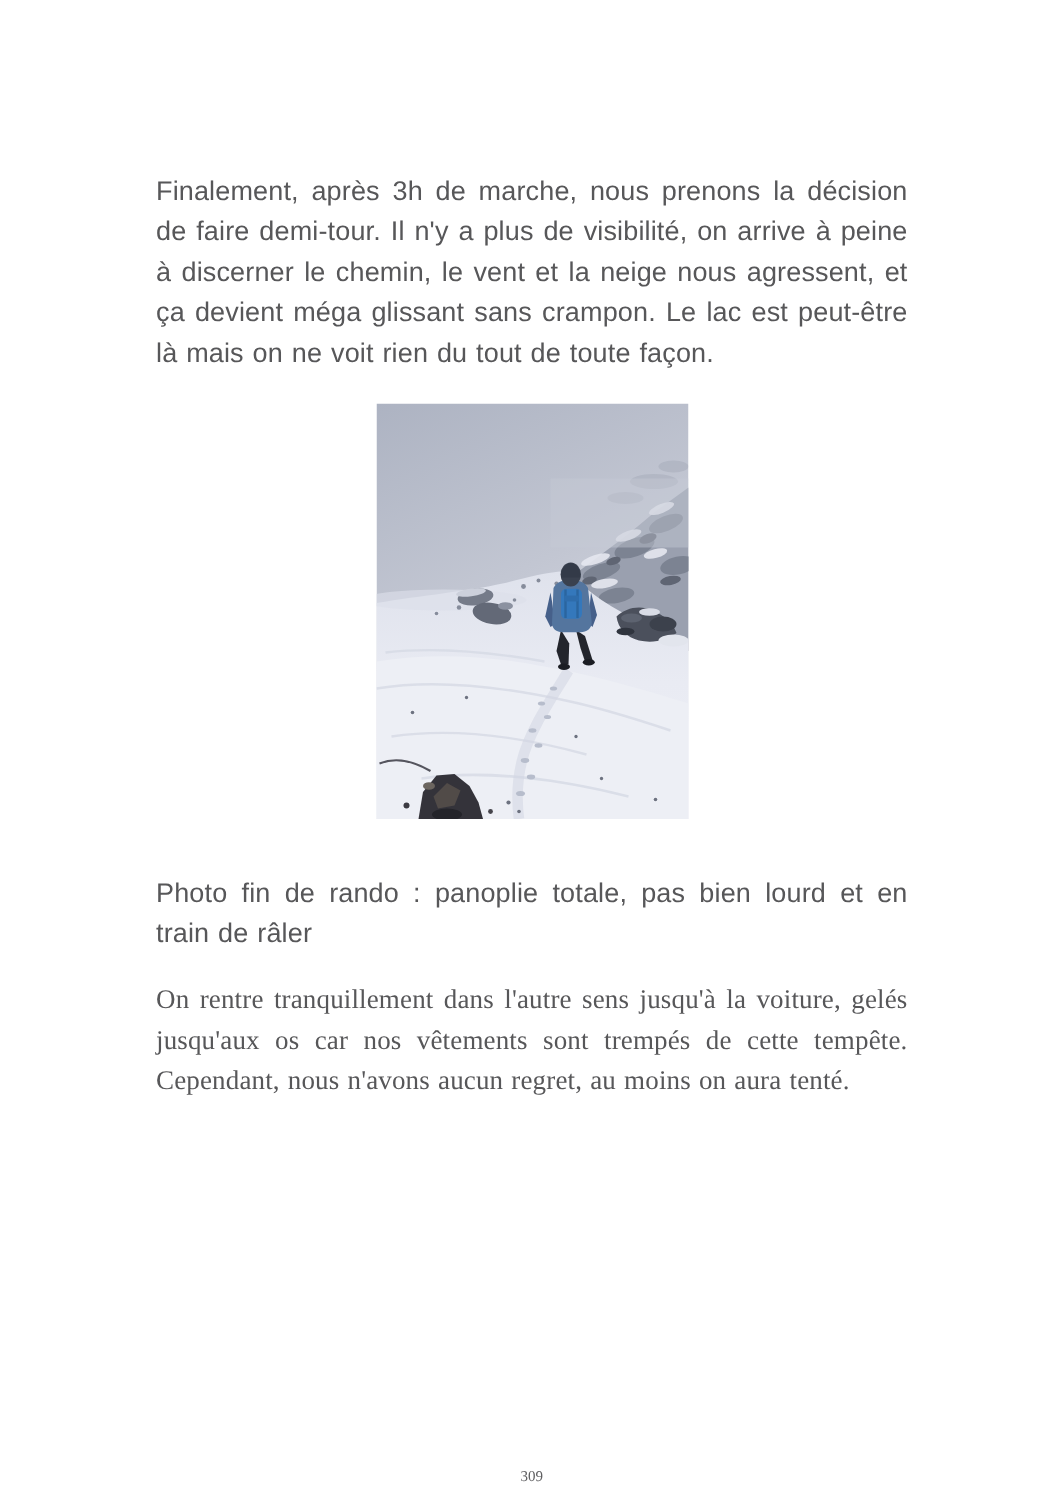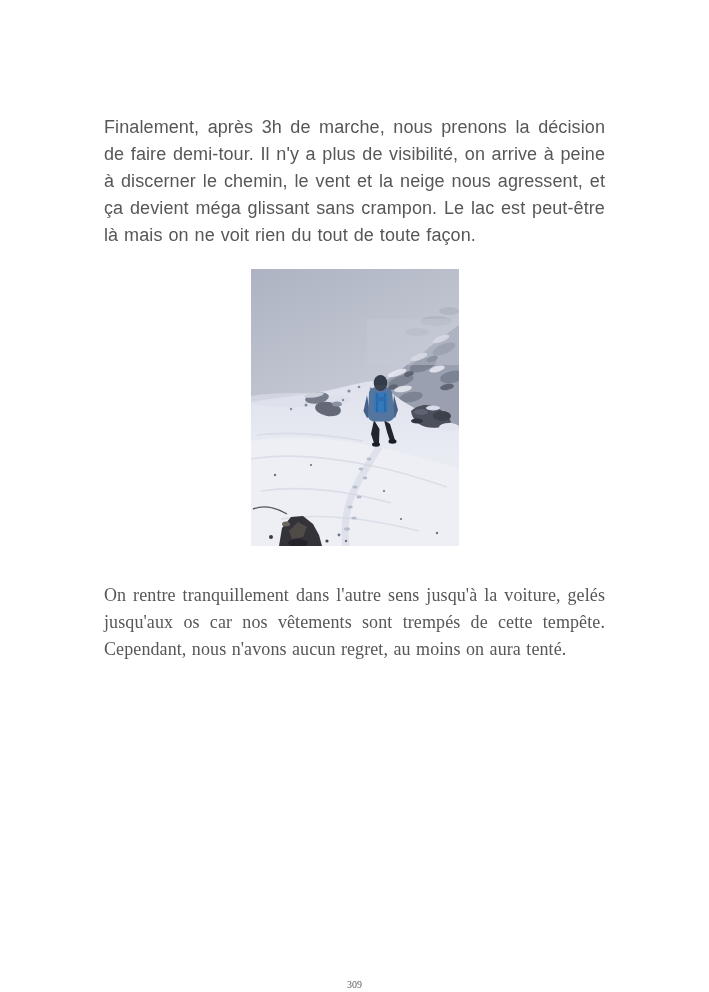--- a/index.html
+++ b/index.html
@@ -173,18 +173,19 @@
         <path d="M118,123 C120,119 124,117.5 129.5,117.5 C135,117.5 139.5,119.5 141,123 L143.5,146 C143.5,150 140,152.5 136,152.5 L124,152.5 C120,152.5 116.8,150 117,146 Z" fill="#54759e"></path>
         <rect x="123" y="123.5" width="14" height="20" rx="3.5" fill="#3478bc"></rect>
         <path d="M126,124 L126,143 M134,124 L134,143" stroke="#2b659f" stroke-width="1.6" fill="none"></path>
         <rect x="125" y="128" width="10" height="4" rx="1" fill="#2e6cab"></rect>
         <ellipse cx="129.5" cy="114" rx="6.8" ry="8" fill="#3a414f"></ellipse>
         <path d="M123,116 C123,110 126,106.5 129.5,106.5 C133,106.5 136,110 136,116" fill="#333a48"></path>
       </g>
     </svg>
   </figure>
 
+  <p class="para para-after-photo">Photo fin de rando : panoplie totale, pas bien lourd et en train de râler</p>
 
   <p class="para para-last">On rentre tranquillement dans l'autre sens jusqu'à la voiture, gelés jusqu'aux os car nos vêtements sont trempés de cette tempête. Cependant, nous n'avons aucun regret, au moins on aura tenté.</p>
 
   <div class="page-number">309</div>
 
 </div>
 
 </body></html>

